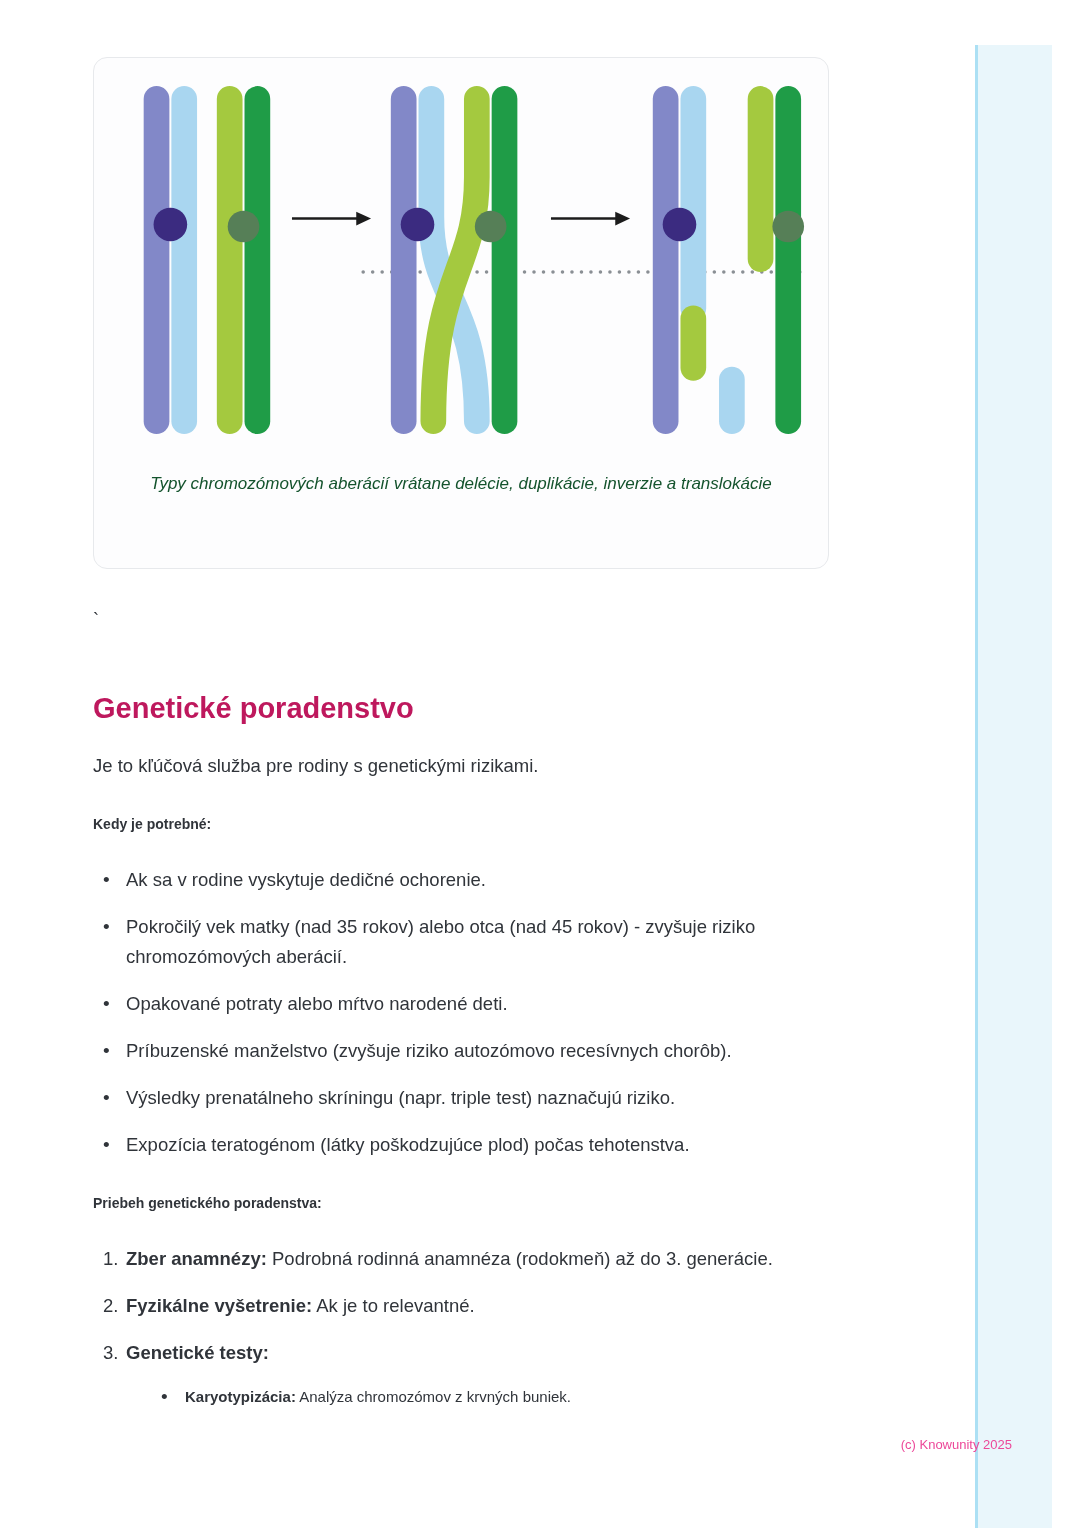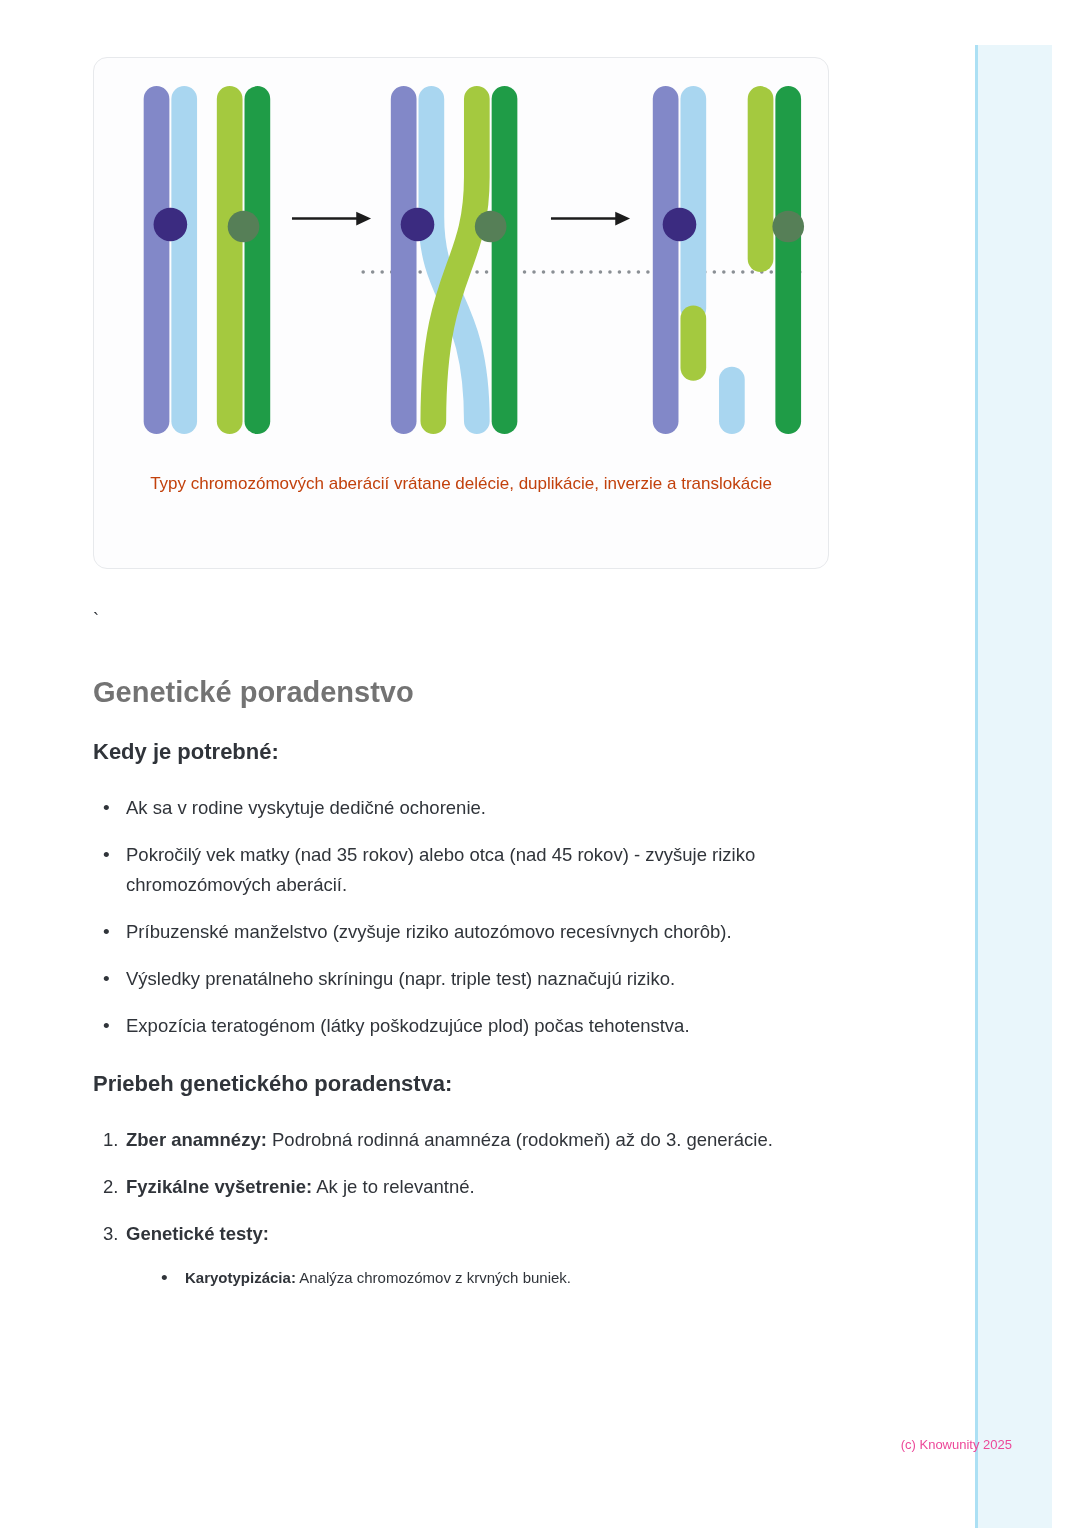--- a/index.html
+++ b/index.html
@@ -11,28 +11,28 @@
   }
   .content{position:absolute;left:93px;top:57px;width:736px;}
   .figure-card{
     box-sizing:border-box;width:736px;height:512px;
     border:1px solid #e7e9ec;border-radius:14px;background:#fdfdfe;
     padding:20px 22px 0 22px;
   }
   .figure-card svg{display:block;margin:0 auto;}
   .figure-caption{
     margin:16px auto 15px auto;max-width:640px;text-align:center;
-    color:#c2410c;font-size:17px;line-height:28px;
+    font-style:italic;color:#14532d;font-size:17px;line-height:28px;
   }
   .stray-mark{margin-top:40px;font-size:18px;line-height:22px;color:#30343a;}
   .section-title{
-    margin-top:44px;font-size:29px;font-weight:bold;color:#737373;line-height:34px;
+    margin-top:60px;font-size:29px;font-weight:bold;color:#be185d;line-height:34px;
   }
   .intro{margin-top:26px;font-size:18.5px;line-height:30px;}
-  .sub-heading{margin-top:28px;font-size:22px;font-weight:bold;line-height:30px;}
+  .sub-heading{margin-top:28px;font-size:14px;font-weight:bold;line-height:30px;}
   .bullet-list{margin-top:26px;}
   .bullet-item{
     position:relative;padding-left:33px;margin-bottom:17px;
     font-size:18.5px;line-height:30px;
   }
   .bullet-item::before{
     content:"•";position:absolute;left:10px;top:0;font-size:19px;color:#30343a;
   }
   .ol-list{margin-top:26px;}
   .ol-item{
@@ -107,26 +107,28 @@
       </g>
     </svg>
 
     <div class="figure-caption">Typy chromozómových aberácií vrátane delécie, duplikácie, inverzie a translokácie</div>
   </div>
 
   <div class="stray-mark">`</div>
 
   <h1 class="section-title">Genetické poradenstvo</h1>
 
+  <p class="intro">Je to kľúčová služba pre rodiny s genetickými rizikami.</p>
 
   <div class="sub-heading">Kedy je potrebné:</div>
 
   <div class="bullet-list">
     <div class="bullet-item">Ak sa v rodine vyskytuje dedičné ochorenie.</div>
     <div class="bullet-item">Pokročilý vek matky (nad 35 rokov) alebo otca (nad 45 rokov) - zvyšuje riziko chromozómových aberácií.</div>
+    <div class="bullet-item">Opakované potraty alebo mŕtvo narodené deti.</div>
     <div class="bullet-item">Príbuzenské manželstvo (zvyšuje riziko autozómovo recesívnych chorôb).</div>
     <div class="bullet-item">Výsledky prenatálneho skríningu (napr. triple test) naznačujú riziko.</div>
     <div class="bullet-item">Expozícia teratogénom (látky poškodzujúce plod) počas tehotenstva.</div>
   </div>
 
   <div class="sub-heading">Priebeh genetického poradenstva:</div>
 
   <div class="ol-list">
 
     <div class="ol-item">

